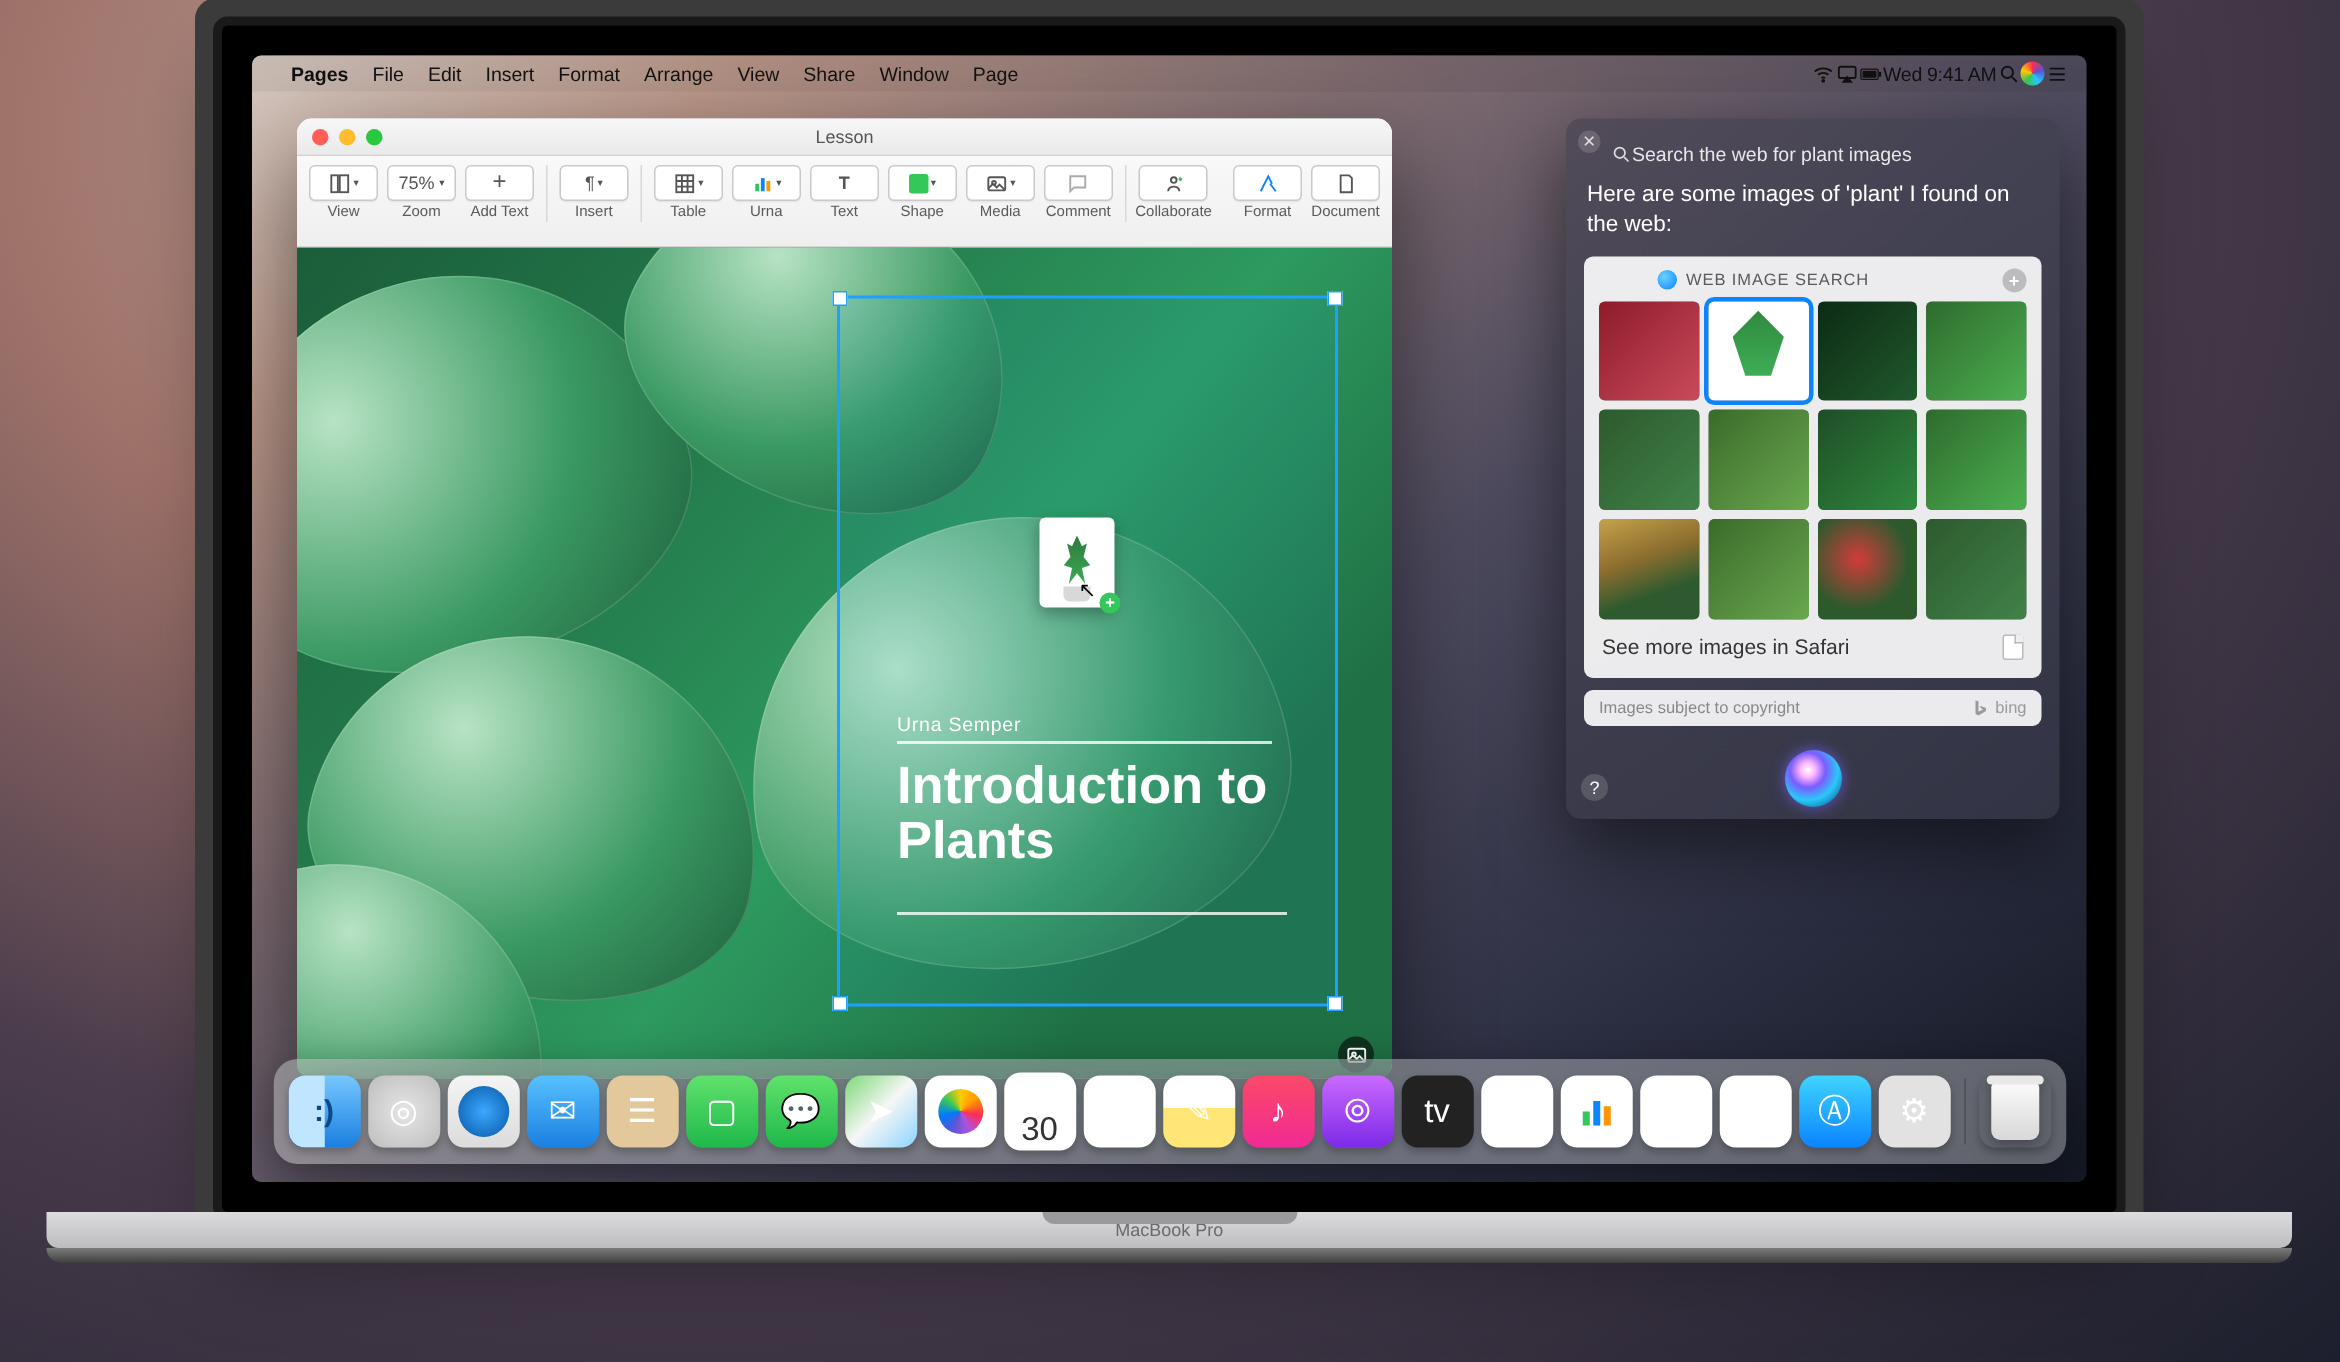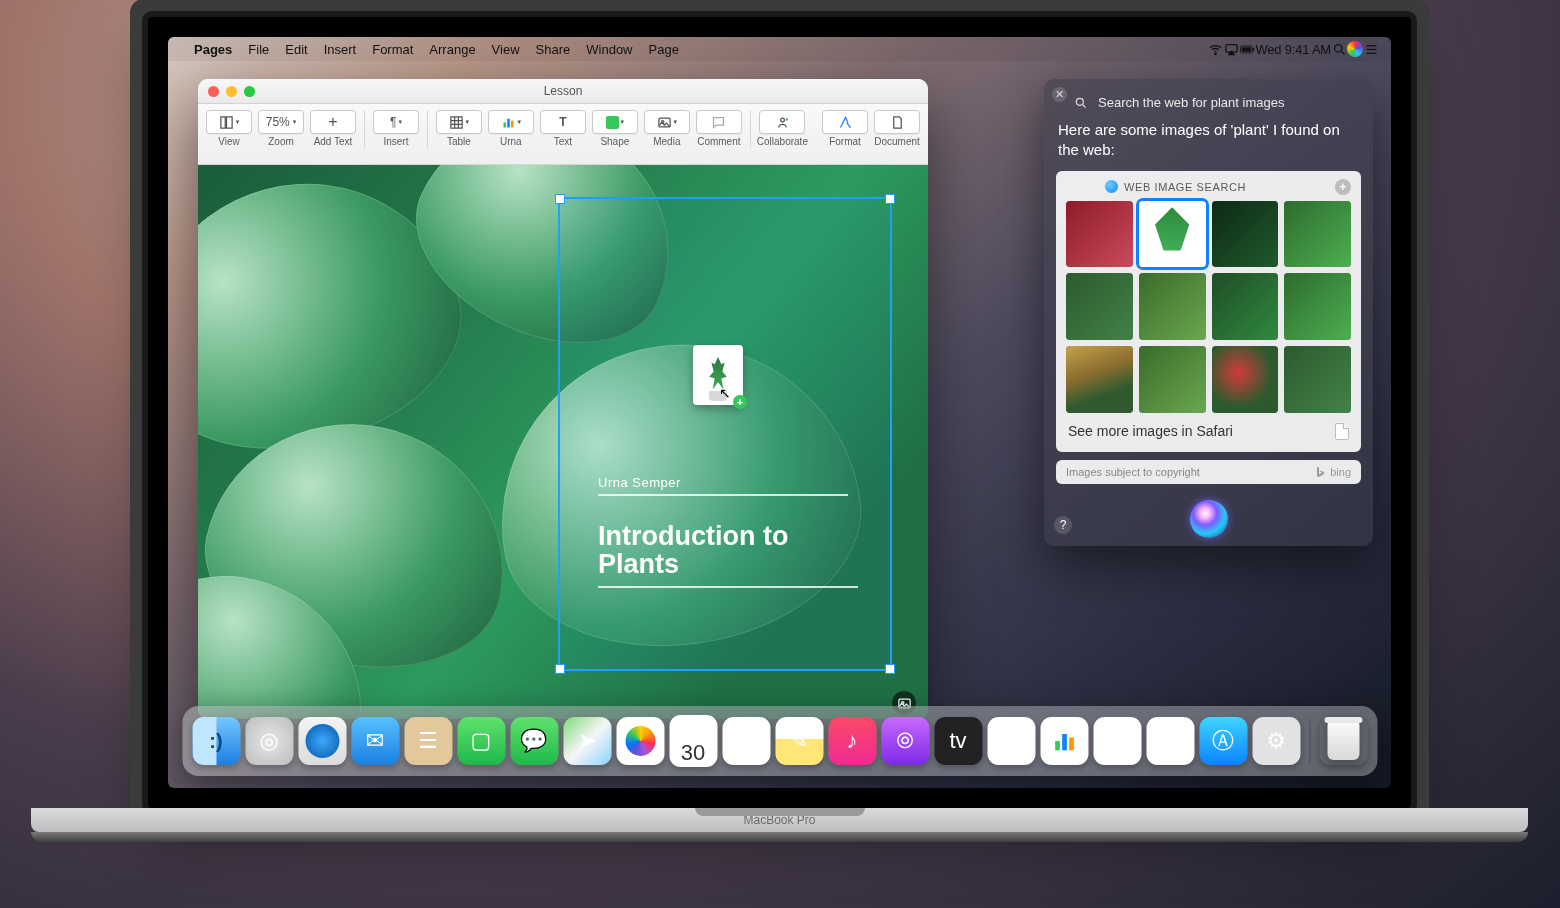--- a/index.html
+++ b/index.html
@@ -52,27 +52,27 @@
 .selection-box .h.tr{right:-5px;top:-5px;}
 .selection-box .h.bl{left:-5px;bottom:-5px;}
 .selection-box .h.br{right:-5px;bottom:-5px;}
 .drag-thumb{position:absolute;left:495px;top:180px;width:50px;height:60px;background:#fff;border-radius:4px;display:flex;align-items:center;justify-content:center;box-shadow:0 4px 10px rgba(0,0,0,.3);}
 .drag-thumb .plant{width:22px;height:36px;background:linear-gradient(#2d7a3d,#3fae56);clip-path:polygon(50% 0%,65% 20%,80% 15%,70% 40%,90% 55%,65% 60%,75% 90%,50% 70%,25% 90%,35% 60%,10% 55%,30% 40%,20% 15%,35% 20%);border-radius:2px;}
 .drag-thumb .pot{position:absolute;bottom:4px;width:18px;height:10px;background:#d8d8d8;border-radius:0 0 4px 4px;}
 .drag-thumb .cursor{position:absolute;left:26px;top:40px;font-size:14px;color:#000;}
 .drag-thumb .plus{position:absolute;right:-4px;bottom:-4px;width:14px;height:14px;background:#34c759;border-radius:50%;color:#fff;font-size:11px;display:flex;align-items:center;justify-content:center;font-weight:700;}
 .doc-text{position:absolute;left:400px;top:310px;color:#fff;}
 .doc-author{font-size:13px;letter-spacing:.5px;border-bottom:2px solid rgba(255,255,255,.8);padding-bottom:4px;width:250px;}
-.doc-title{font-size:27px;font-weight:700;line-height:1.05;width:260px;margin-top:26px;border-bottom:2px solid rgba(255,255,255,.8);padding-bottom:7px;}
+.doc-title{font-size:35px;font-weight:700;line-height:1.05;width:260px;margin-top:10px;border-bottom:2px solid rgba(255,255,255,.8);padding-bottom:28px;}
 .canvas .img-badge{position:absolute;right:12px;bottom:12px;width:24px;height:24px;border-radius:50%;background:rgba(0,0,0,.55);display:flex;align-items:center;justify-content:center;color:#fff;font-size:13px;}
 
 
 .siri{position:absolute;right:18px;top:42px;width:305px;border-radius:10px;background:rgba(60,60,75,.55);backdrop-filter:blur(30px);color:#fff;font-size:13px;box-shadow:0 20px 50px rgba(0,0,0,.5);padding:12px 12px 0;overflow:hidden;}
 .siri .close{position:absolute;left:8px;top:8px;width:15px;height:15px;border-radius:50%;background:rgba(255,255,255,.15);color:#ddd;font-size:11px;display:flex;align-items:center;justify-content:center;}
-.siri-query{display:flex;align-items:center;gap:10px;color:#e8e8e8;margin:4px 0 10px 18px;font-size:13px;}
+.siri-query{display:flex;align-items:center;gap:0;color:#e8e8e8;margin:4px 0 10px 18px;font-size:13px;}
 .siri-query .sicon{width:14px;height:14px;}
 .siri-response{font-size:15px;line-height:1.35;color:#fff;padding:0 2px 10px;}
 .card{background:rgba(255,255,255,.9);color:#333;border-radius:6px;padding:8px 10px 8px;margin-bottom:8px;}
 .card-header{display:flex;align-items:center;justify-content:space-between;font-size:11px;letter-spacing:.6px;color:#5a5a5a;margin-bottom:6px;margin-left:39px;}
 .card-header .left{display:flex;align-items:center;gap:6px;}
 .card-header .globe{width:13px;height:13px;border-radius:50%;background:radial-gradient(circle at 35% 35%,#6bd0ff,#0a84ff);}
 .card-header .add{width:16px;height:16px;border-radius:50%;background:#bcbcbe;color:#fff;font-size:12px;display:flex;align-items:center;justify-content:center;font-weight:700;}
 .grid{display:grid;grid-template-columns:repeat(4,1fr);gap:6px;}
 .thumb{aspect-ratio:1/1;border-radius:4px;background:#777;overflow:hidden;position:relative;}
 .thumb.sel{outline:3px solid #0a84ff;}

